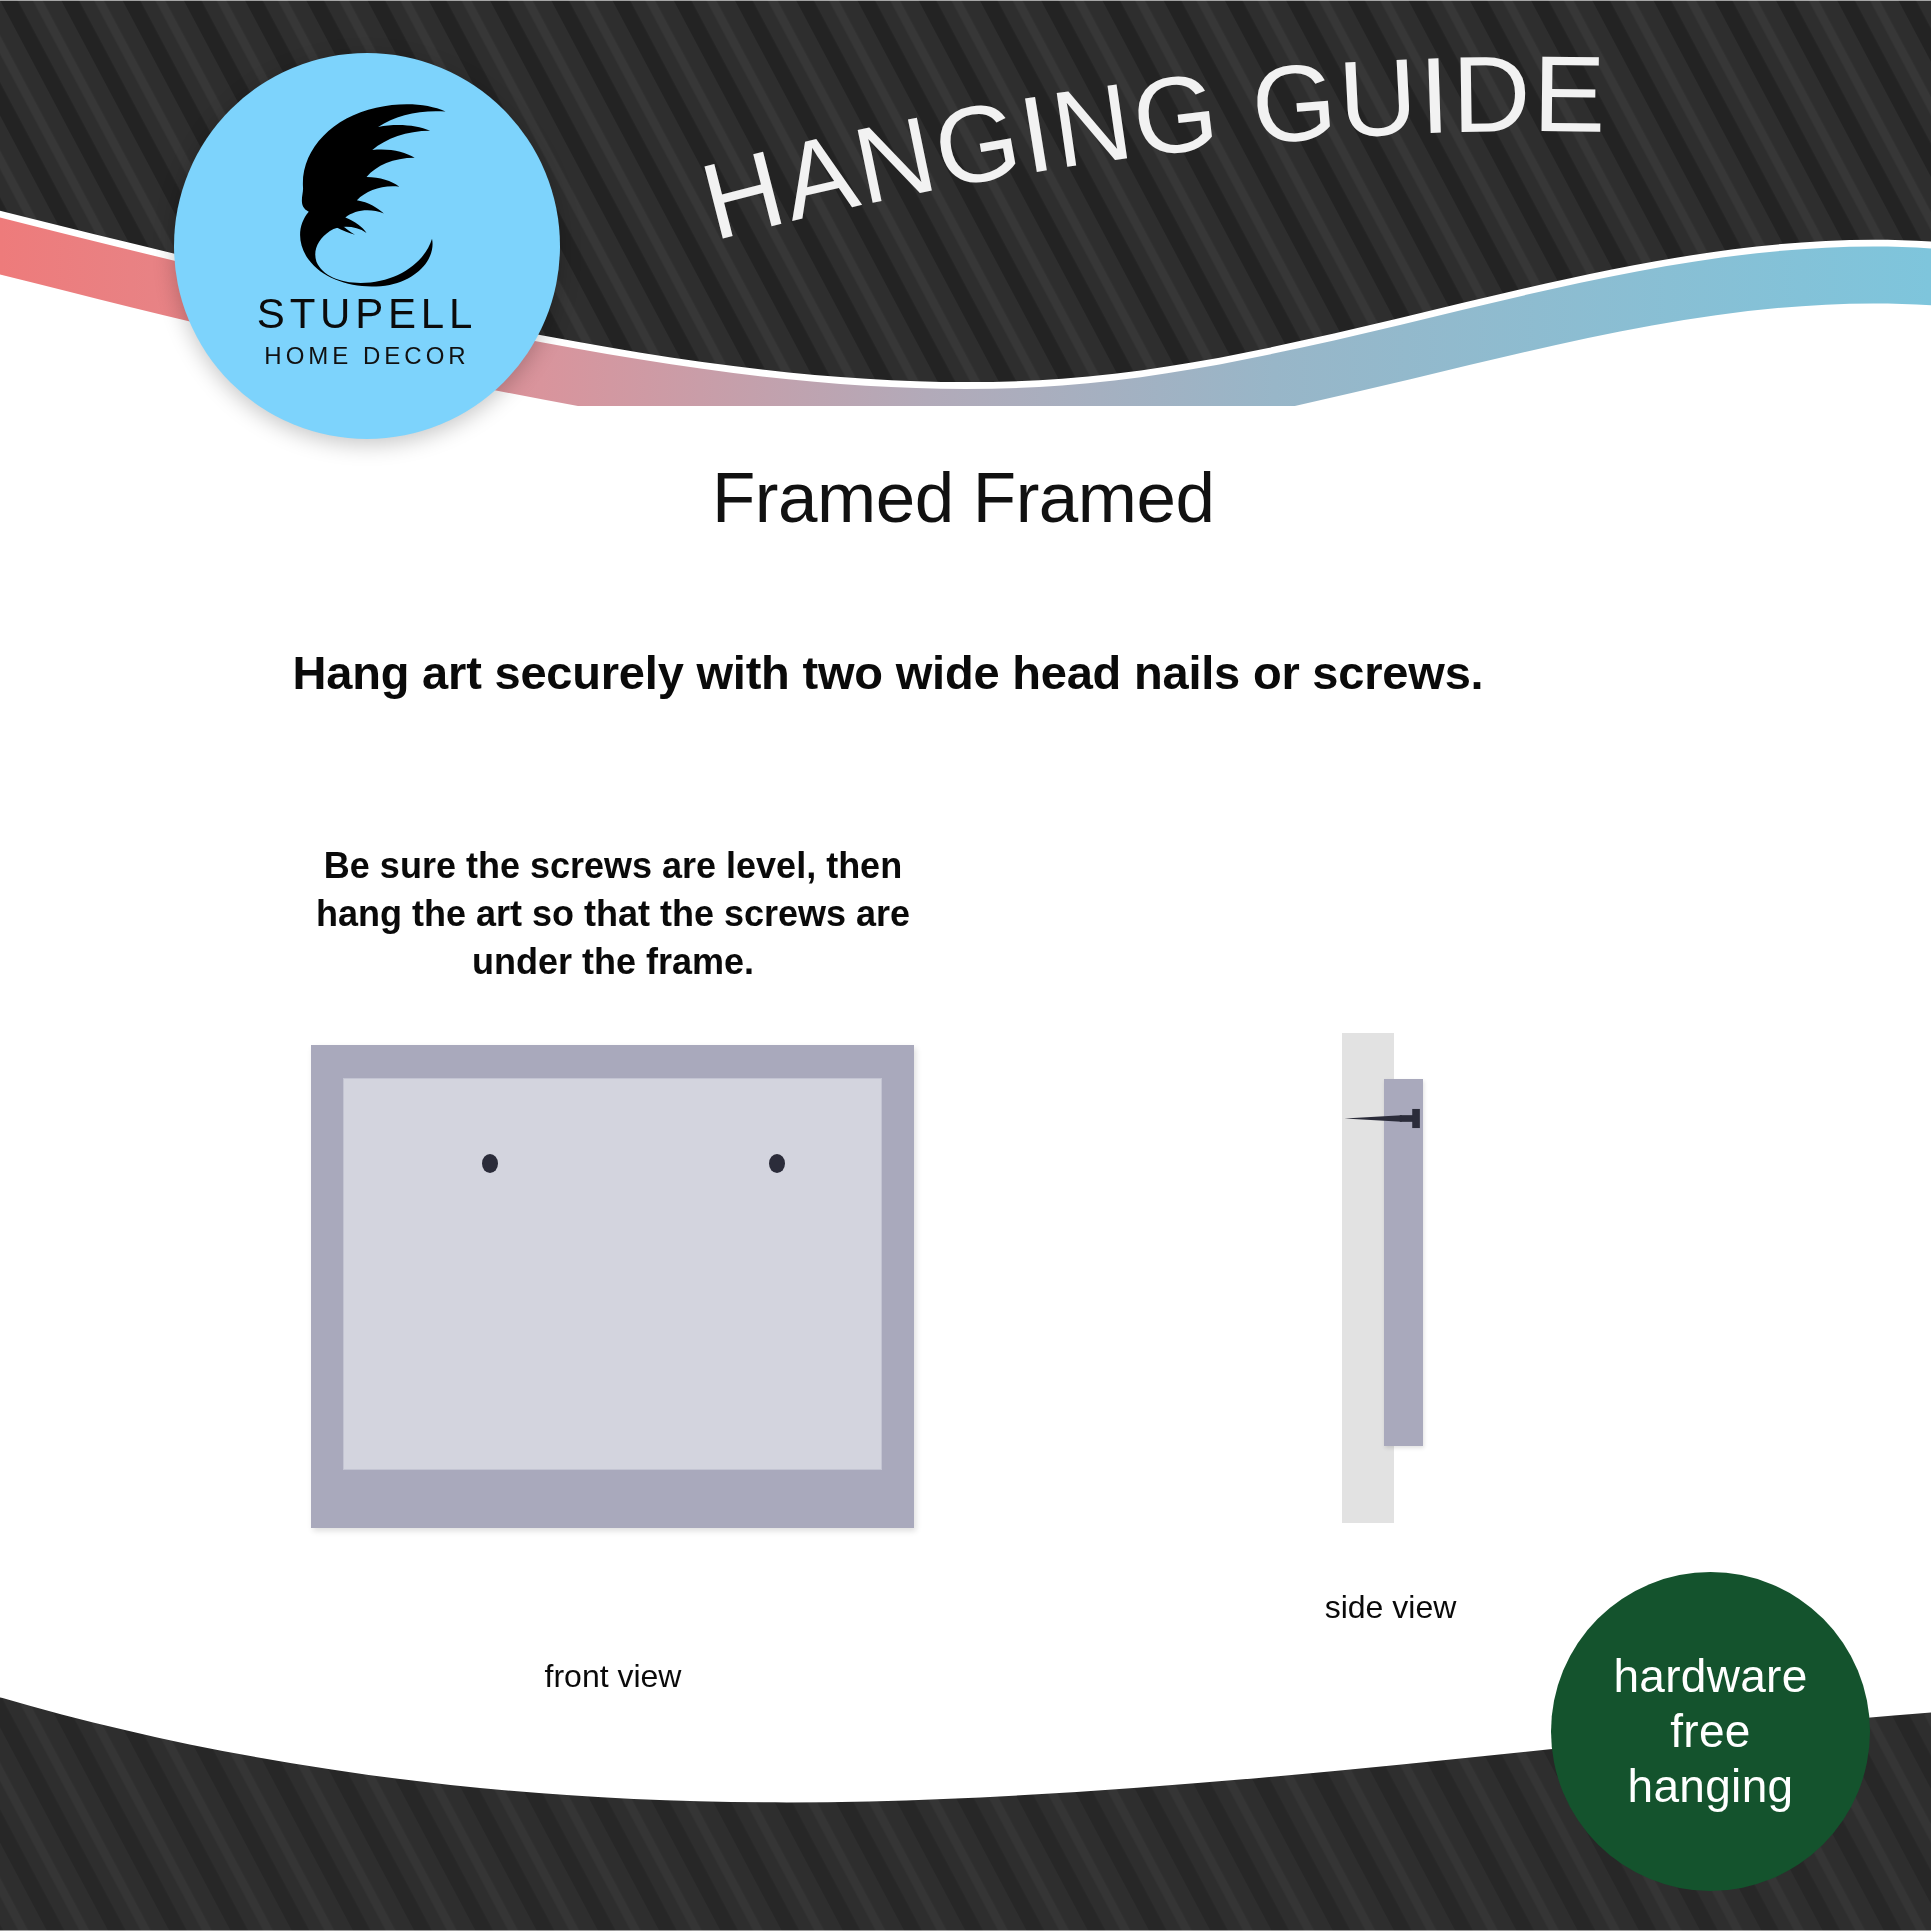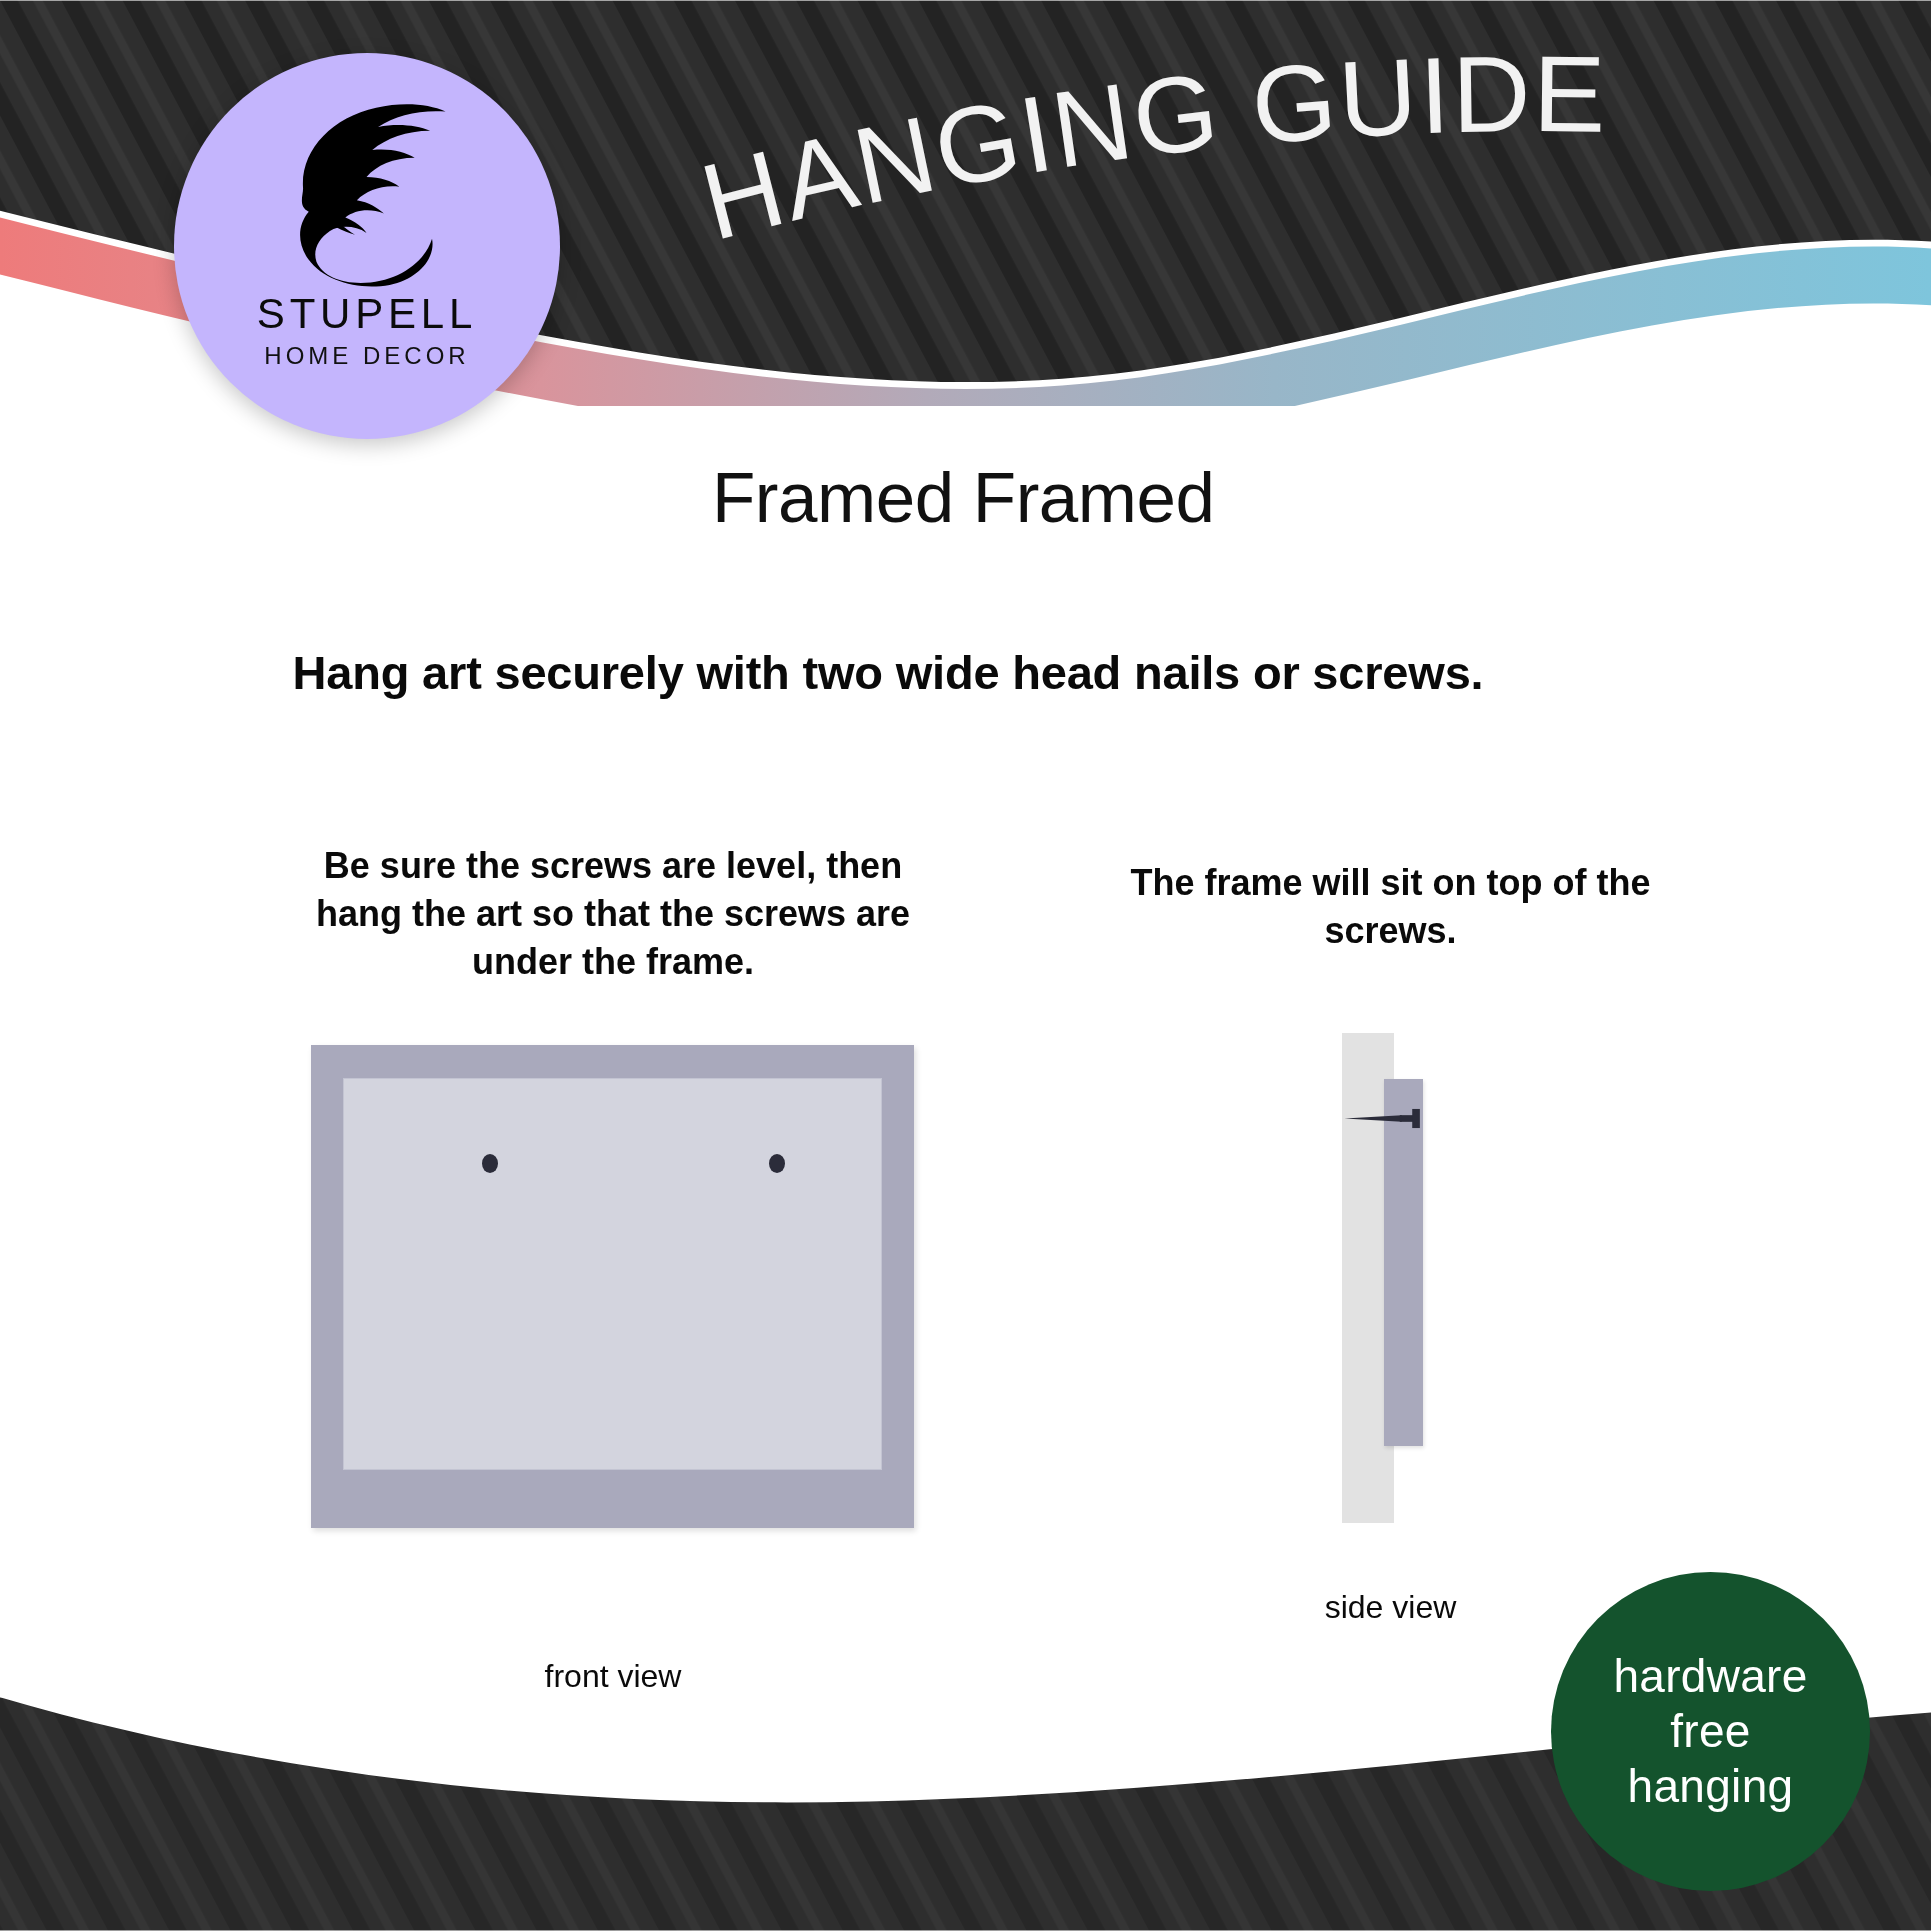--- a/index.html
+++ b/index.html
@@ -35,21 +35,21 @@
   }
 
   
   #logo-badge {
     position: absolute;
     left: 174px;
     top: 53px;
     width: 386px;
     height: 386px;
     border-radius: 50%;
-    background: #c4b5fd;
+    background: #7dd3fc;
     box-shadow: 0 5.8px 21px rgba(0,0,0,0.22);
     z-index: 20;
     display: flex;
     flex-direction: column;
     align-items: center;
     justify-content: flex-start;
   }
   #logo-mark {
     margin-top: 41px;
     width: 183px;
@@ -306,21 +306,20 @@
 
   <div id="front-diagram">
     <div id="front-mat">
       <div id="screw-dot-left" class="screw-dot"></div>
       <div id="screw-dot-right" class="screw-dot"></div>
     </div>
   </div>
 
   <div id="front-view-label" class="view-label">front view</div>
 
-  <div id="side-caption" class="panel-caption">The frame will sit on top of the screws.</div>
 
   <div id="side-diagram">
     <div id="side-wall"></div>
     <div id="side-frame"></div>
     <svg id="side-nail" viewBox="0 0 86 22" xmlns="http://www.w3.org/2000/svg">
       <path d="M0,11 L60,7.5 L60,14.5 Z" fill="#2b2c3a"></path>
       <rect x="58" y="7.5" width="16" height="7" fill="#2b2c3a"></rect>
       <rect x="71" y="1" width="8" height="20" fill="#2b2c3a"></rect>
     </svg>
   </div>

